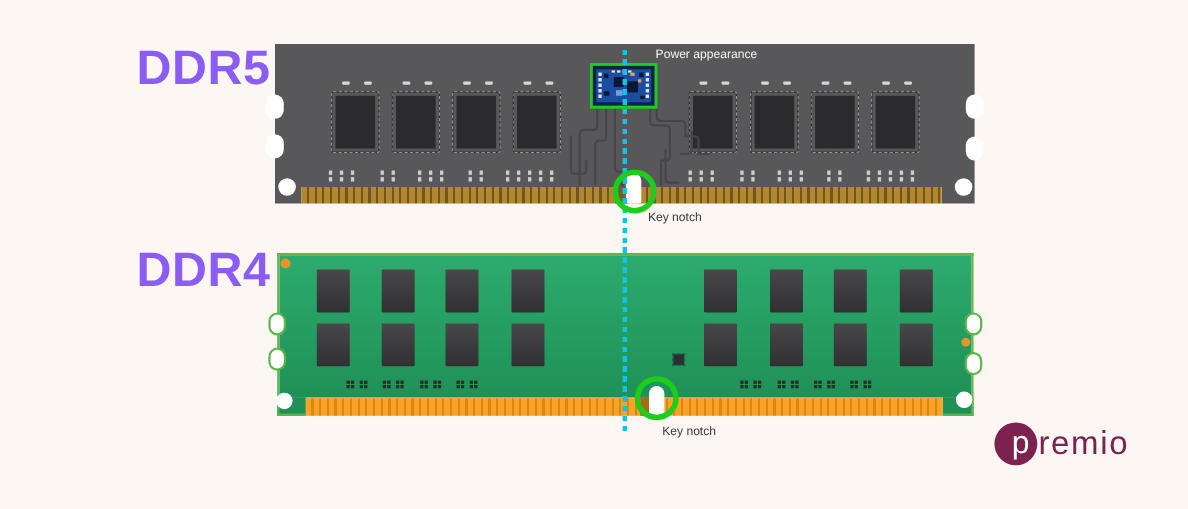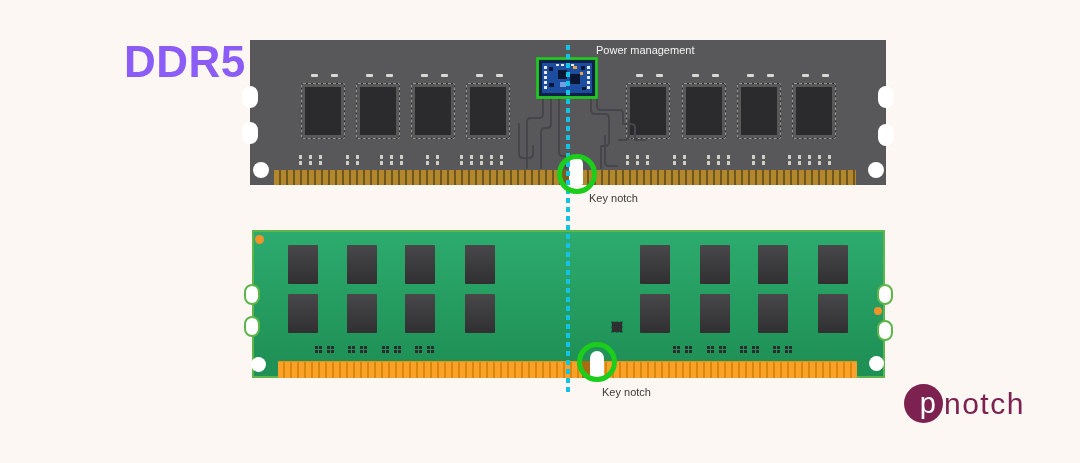--- a/index.html
+++ b/index.html
@@ -65,20 +65,21 @@
   svg{position:absolute;z-index:2;}
   .svg-traces{left:505px;top:96px;}
   .svg-pmic{left:536px;top:57px;z-index:5;}
 </style>
 </head>
 <body>
 
 <div class="canvas">
 
   <div class="module-label label-ddr5">DDR5</div>
+  <div class="module-label label-ddr4">DDR4</div>
 
   <div>
     <div class="ddr5-body"></div>
     <div class="ddr5-tab left"></div>
     <div class="ddr5-tab right"></div>
     <div class="ddr5-pins"></div>
 
     <div class="notch-cut" style="left:242px;top:86px;"></div>
     <div class="notch-cut" style="left:242px;top:122px;"></div>
     <div class="notch-cut" style="left:878px;top:86px;"></div>
@@ -327,25 +328,25 @@
       </div>
     <div class="spd-chip" id="spd-chip" style="left: 612px; top: 322px;"></div>
 
     <div class="pin-dark" style="left:582px;top:361px;width:8px;height:17px;background:#a96a10;"></div>
     <div class="keynotch" style="left:590px;top:351px;height:27px;"></div>
     <div class="ring" style="left:577px;top:342px;"></div>
   </div>
 
   <div class="cyan-line"></div>
 
-  <div class="anno light" style="left:596px;top:44px;">Power management</div>
+  <div class="anno light" style="left:596px;top:44px;">Power appearance</div>
   <div class="anno" style="left:589px;top:192px;">Key notch</div>
   <div class="anno" style="left:602px;top:386px;">Key notch</div>
 
 
   <div class="logo">
     <div class="logo-circle">
       <span>p</span>
     </div>
-    <div class="logo-text">notch</div>
+    <div class="logo-text">remio</div>
   </div>
 
 </div>
 
 </body></html>

